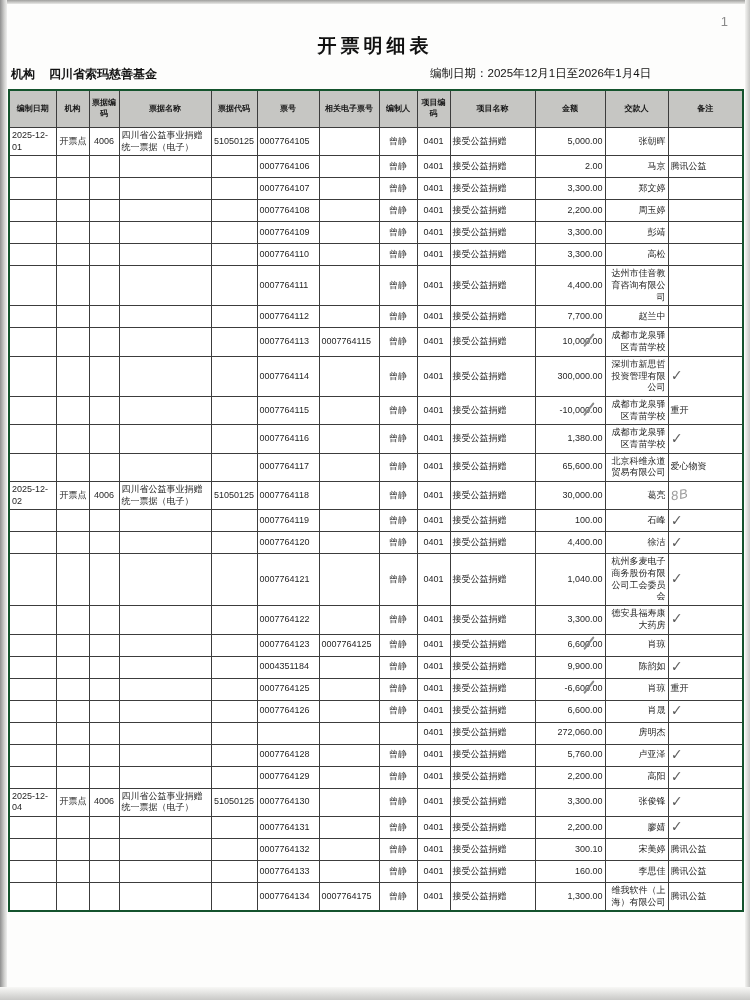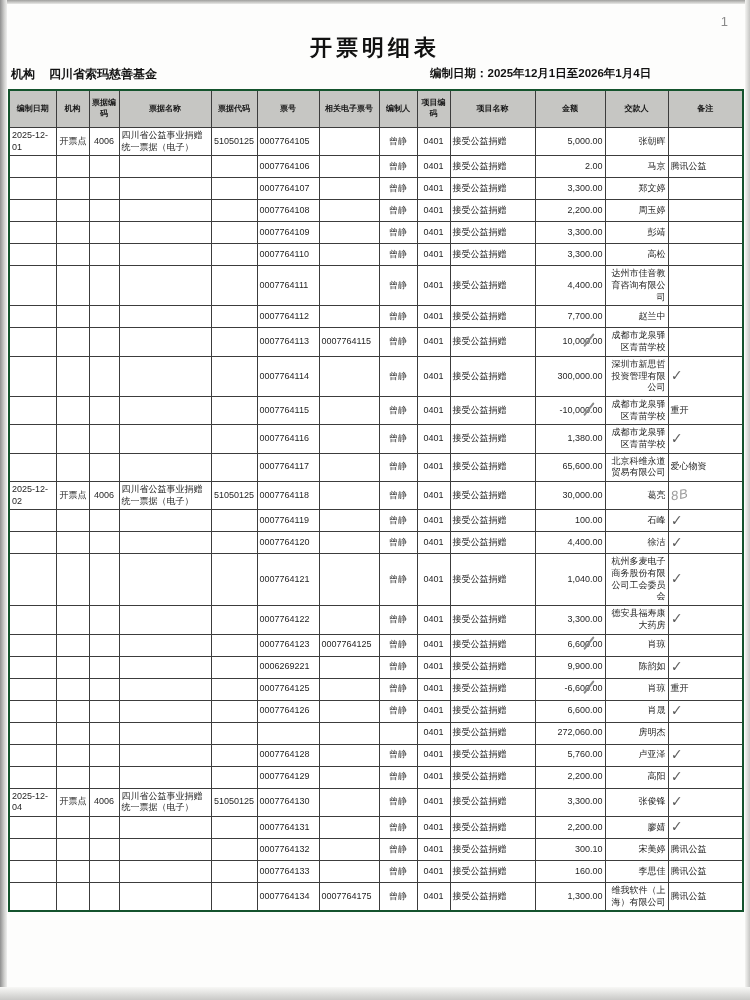--- a/index.html
+++ b/index.html
@@ -13,24 +13,24 @@
   .edge-left{position:absolute;left:0;top:0;width:7px;height:100%;
     background:linear-gradient(to right,#8f8f8f,#cfcfcd 60%,#efefee);}
   .edge-top{position:absolute;left:0;top:0;width:100%;height:4px;
     background:linear-gradient(#9f9f9d,#e9e9e7);}
   .edge-right{position:absolute;right:0;top:0;width:5px;height:100%;
     background:linear-gradient(to left,#c6c6c4,#f4f4f2);}
   .edge-bottom{position:absolute;left:0;bottom:0;width:100%;height:13px;
     background:linear-gradient(#f8f8f6,#c9c9c7);}
   .page-number{position:absolute;top:14px;right:22px;font-size:13px;color:#8a8a8a;}
   .doc-title{position:absolute;top:33px;left:0;width:100%;text-align:center;
-    font-size:22px;font-weight:bold;letter-spacing:4px;color:#111;}
+    font-size:19px;font-weight:bold;letter-spacing:4px;color:#111;}
   .meta-org{position:absolute;top:66px;left:11px;font-size:12px;font-weight:bold;color:#111;}
   .meta-org .label{margin-right:14px;}
-  .meta-date{position:absolute;top:66px;left:410px;font-size:11.5px;font-weight:bold;color:#111;padding-left:20px;}
+  .meta-date{position:absolute;top:66px;left:410px;font-size:11.5px;font-weight:normal;color:#111;padding-left:20px;}
   table.inv{position:absolute;left:8px;top:89px;width:734px;
     border-collapse:collapse;table-layout:fixed;}
   table.inv th,table.inv td{border:1px solid #3c3c3c;vertical-align:middle;
     overflow:hidden;word-wrap:break-word;}
   table.inv{border:2px solid #14532d;}
   table.inv th{background:#c6c6c3;font-size:8px;font-weight:bold;color:#181818;
     padding:3px 1px;text-align:center;line-height:1.35;height:30px;}
   table.inv td{font-size:9px;padding:2px;line-height:1.3;height:17px;background:#fff;}
   
   td.c-date{text-align:left;padding-left:4px;}
@@ -391,21 +391,21 @@
           <td class="c-amt amt-slash"><span class="amt-wrap">6,600.00</span></td>
           <td class="c-payer">肖琼</td>
           <td class="c-remark"></td>
         </tr>
         <tr>
           <td class="c-date"></td>
           <td class="c-org"></td>
           <td class="c-bcode"></td>
           <td class="c-bname"></td>
           <td class="c-bid"></td>
-          <td class="c-ticket">0006269221</td>
+          <td class="c-ticket">0004351184</td>
           <td class="c-related"></td>
           <td class="c-prep">曾静</td>
           <td class="c-pcode">0401</td>
           <td class="c-pname">接受公益捐赠</td>
           <td class="c-amt"><span class="amt-wrap">9,900.00</span></td>
           <td class="c-payer">陈韵如</td>
           <td class="c-remark"><span class="check-mark">✓</span></td>
         </tr>
         <tr>
           <td class="c-date"></td>

